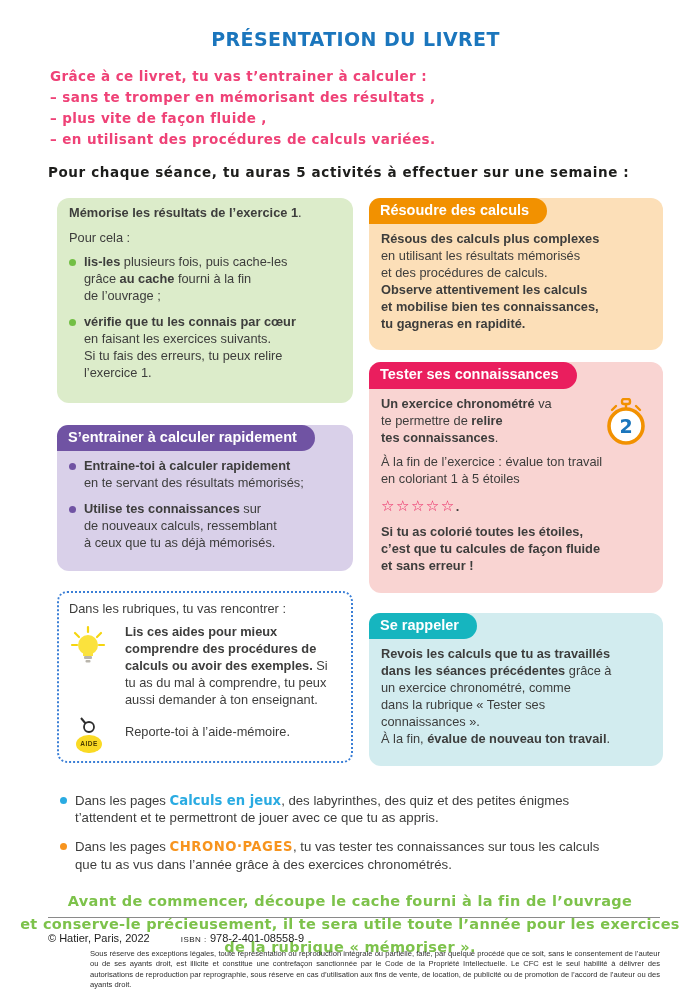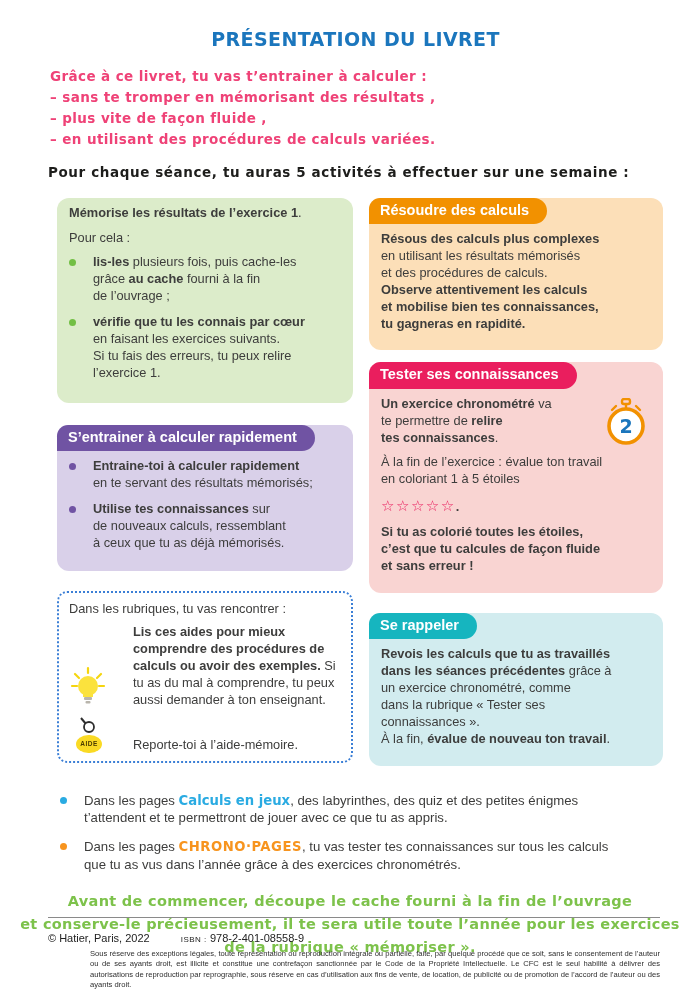--- a/index.html
+++ b/index.html
@@ -39,30 +39,30 @@
   .box.purple{background:var(--purple-b); min-height:133px; margin-bottom:20px;}
   .box.purple .box-header{background:var(--purple-h);}
   .box.orange{background:var(--orange-b); min-height:148px; margin-bottom:12px;}
   .box.orange .box-header{background:var(--orange-h);}
   .box.crimson{background:var(--crimson-b); min-height:200px; margin-bottom:20px;}
   .box.crimson .box-header{background:var(--crimson-h);}
   .box.teal{background:var(--teal-b); min-height:135px;}
   .box.teal .box-header{background:var(--teal-h);}
   .box.dashed{background:#fff; border:2px dotted var(--dash-blue); min-height:139px;
       border-radius:10px; padding:8px 10px 8px 10px; font-size:12.8px; line-height:1.32;}
-  .li{display:flex; gap:17px; margin-bottom:9px; align-items:flex-start;}
+  .li{display:flex; gap:8px; margin-bottom:9px; align-items:flex-start;}
   .dot{width:7px; height:7px; border-radius:50%; flex:none; margin-top:5px;}
   .dot.g{background:var(--green-h);} .dot.p{background:var(--purple-h);}
   .dot.bl{background:var(--jeux-blue);} .dot.or{background:var(--chrono-orange);}
   .li p{margin:0; white-space:pre-line;}
   .tester-row{display:flex; align-items:flex-start;}
   .tester-row p{flex:1;}
   .stopwatch{flex:none; width:46px; margin:2px 2px 0 0;}
   .stars{color:var(--crimson-h); font-weight:bold; font-size:15px; letter-spacing:1.5px;}
-  .tip{display:flex; gap:24px; margin-top:7px; align-items:flex-end;}
+  .tip{display:flex; gap:16px; margin-top:7px; align-items:flex-start;}
   .tip .ic{flex:none; width:40px; text-align:center;}
   .aide-badge{display:inline-block; background:#fada24; border-radius:50%;
       font-size:6.5px; font-weight:bold; color:#4a3b00; padding:5px 4px; letter-spacing:0.5px;}
   .brand-jeux{color:var(--jeux-blue); font-weight:bold; font-family:"DejaVu Sans",sans-serif;}
   .brand-chrono{color:var(--chrono-orange); font-weight:bold; letter-spacing:0.5px;
       font-family:"DejaVu Sans",sans-serif;}
   .bottom{margin:26px 0 0 60px; font-size:13.2px; line-height:1.35;}
   .bottom .li{margin-bottom:11px;}
   .closing{margin-top:16px; text-align:center; white-space:pre-line; color:var(--closing-green);
       font-size:14.5px; line-height:1.6; font-weight:bold; letter-spacing:0.3px;}

